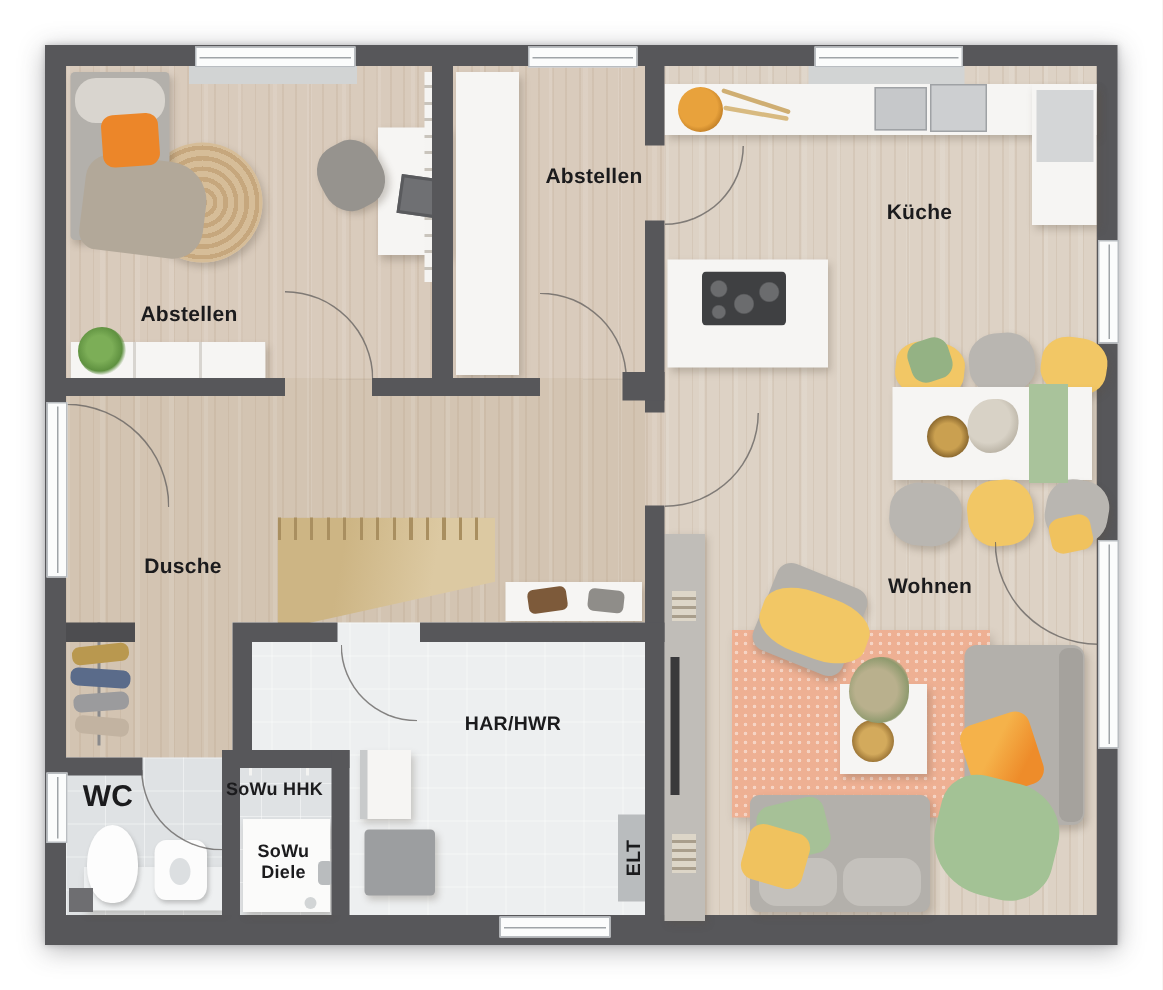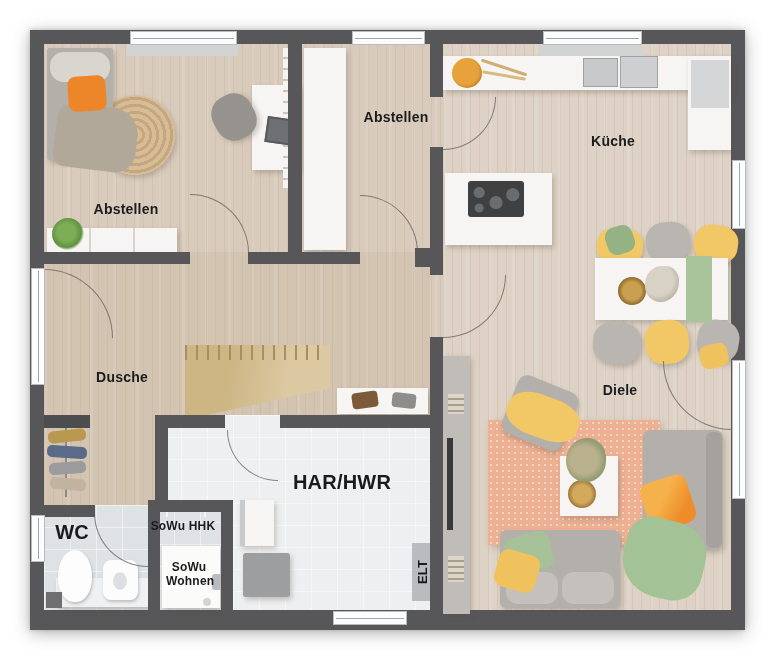--- a/index.html
+++ b/index.html
@@ -199,20 +199,20 @@
 
   <div class="abs" style="left:166px;top:505px;width:36px;height:10px;border:2px solid #f4f4f2;border-bottom:none;z-index:12;"></div>
   <div class="abs furn" style="left:162px;top:546px;width:58px;height:62px;background:#fbfbfa;"></div>
   <div class="abs" style="left:203px;top:598px;width:8px;height:8px;border-radius:50%;background:#d2d5d6;z-index:12;"></div>
   <div class="abs" style="left:212px;top:574px;width:10px;height:16px;background:#b9bcbe;border-radius:3px;z-index:12;"></div>
 
   <div class="abs lbl" style="left:126px;top:209px;">Abstellen</div>
   <div class="abs lbl" style="left:396px;top:117px;">Abstellen</div>
   <div class="abs lbl" style="left:613px;top:141px;">Küche</div>
   <div class="abs lbl" style="left:122px;top:377px;">Dusche</div>
-  <div class="abs lbl" style="left:620px;top:390px;">Diele</div>
-  <div class="abs lbl" style="left:342px;top:482px;font-size:20px;">HAR/HWR</div>
+  <div class="abs lbl" style="left:620px;top:390px;">Wohnen</div>
+  <div class="abs lbl" style="left:342px;top:482px;font-size:13px;">HAR/HWR</div>
   <div class="abs lbl" style="left:72px;top:532px;font-size:20px;">WC</div>
   <div class="abs lbl lbl-sm" style="left:183px;top:527px;">SoWu HHK</div>
-  <div class="abs lbl lbl-sm" style="left:189px;top:575px;width:46px;">SoWu Wohnen</div>
+  <div class="abs lbl lbl-sm" style="left:189px;top:575px;width:46px;">SoWu Diele</div>
   <div class="abs lbl lbl-rot" style="left:422px;top:572px;">ELT</div>
 
 </div>
 
 </body></html>

